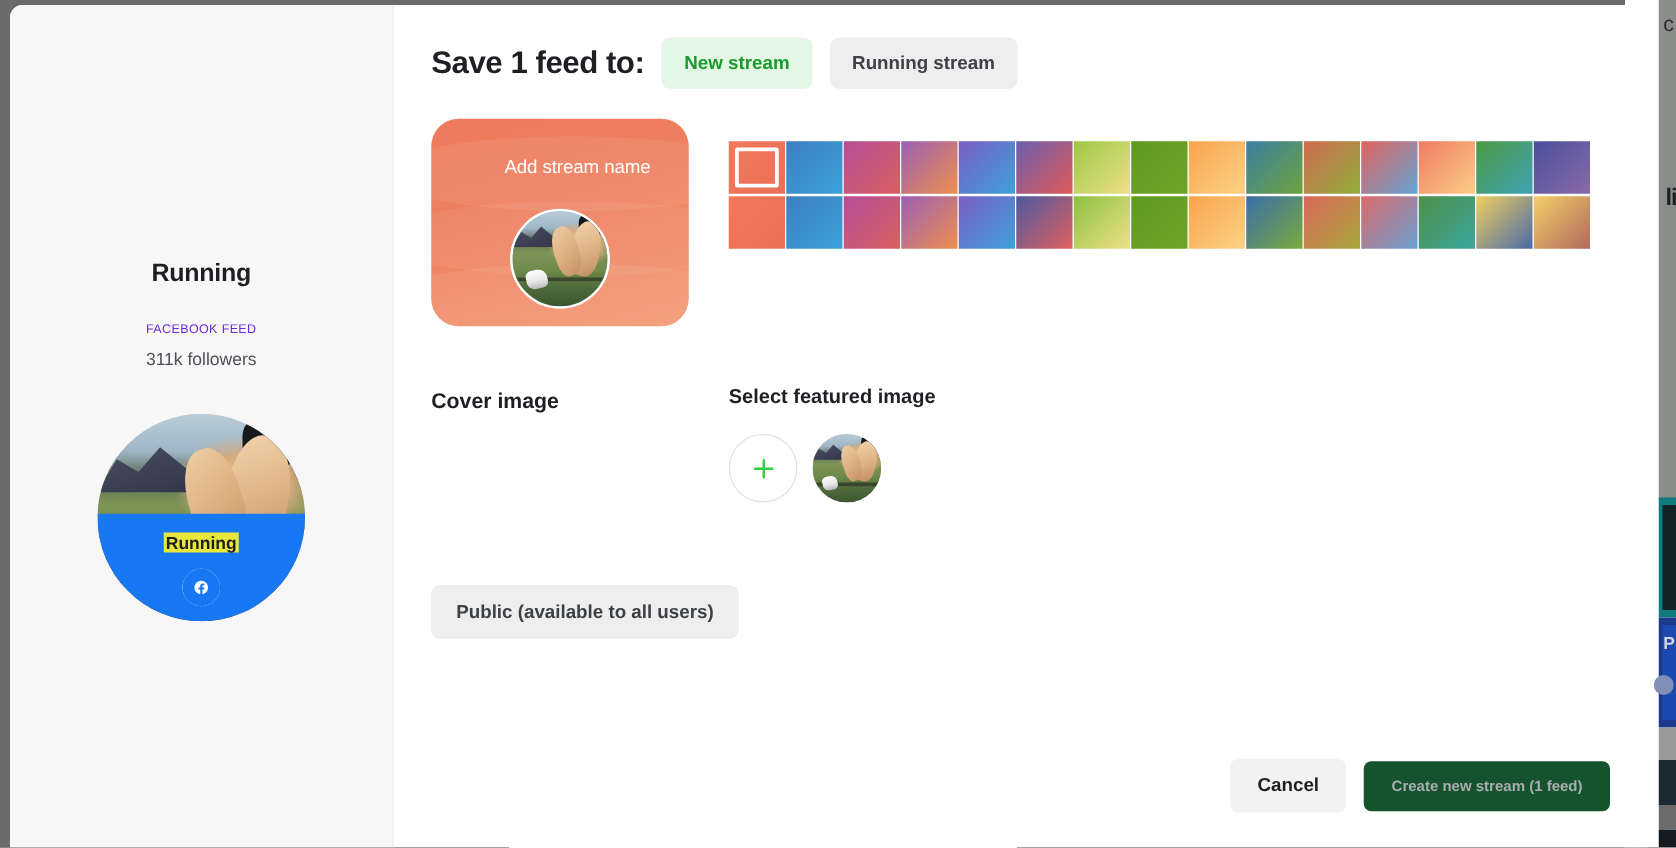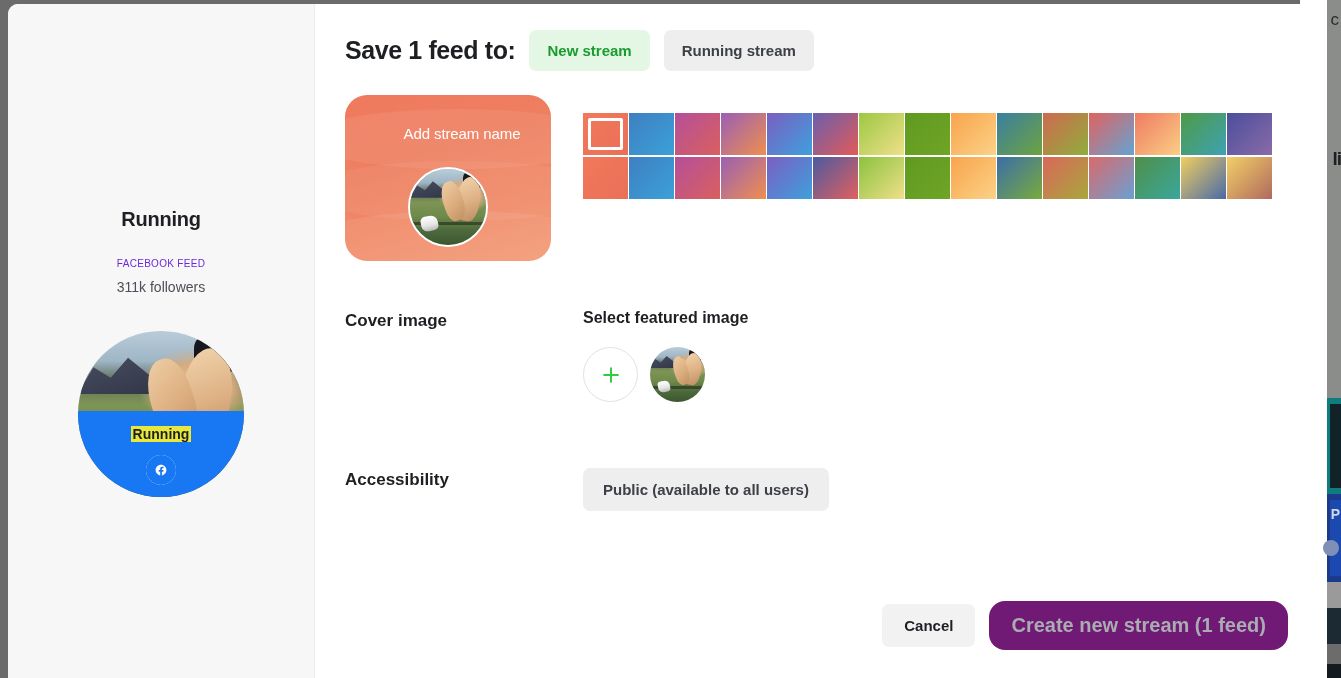--- a/index.html
+++ b/index.html
@@ -142,22 +142,22 @@
     cursor: pointer; font-family: "Liberation Sans", sans-serif;
   }
 
   .footer { position: absolute; right: 30px; bottom: 28px; display: flex; align-items: center; gap: 14px; }
   .btn-cancel {
     background: #f2f2f3; border: none; border-radius: 7px; padding: 13px 22px;
     font-size: 15px; font-weight: 700; color: #1d1f23; cursor: pointer;
     font-family: "Liberation Sans", sans-serif;
   }
   .btn-create {
-    background: #701a75; border: none; border-radius: 16px; padding: 13px 22px;
-    font-size: 20px; font-weight: 700; color: #a9acb1; cursor: not-allowed;
+    background: #14532d; border: none; border-radius: 6px; padding: 13px 22px;
+    font-size: 12px; font-weight: 700; color: #a9acb1; cursor: not-allowed;
     font-family: "Liberation Sans", sans-serif;
   }
 
   
   .runner {
     position:absolute; inset:0;
     background:
       radial-gradient(ellipse 60% 40% at 72% 34%, #e9c9a3 0%, #d9ad7f 34%, rgba(217,173,127,0) 60%),
       linear-gradient(180deg, #b9ccd8 0%, #9fb6c6 18%, #5c6b59 30%, #7d9455 44%, #6f8a4b 62%, #4e6b3c 80%, #3c5530 100%);
   }
@@ -323,21 +323,20 @@
                 <div class="leg1"></div>
                 <div class="fence"></div>
                 <div class="shoe"></div>
               </div>
             </div>
           </div>
         </div>
       </div>
 
       <div class="section" style="margin-top:66px;">
-        <div class="section-label">Accessibility</div>
         <div class="section-body">
           <button class="access-btn">Public (available to all users)</button>
         </div>
       </div>
 
       <div class="footer">
         <button class="btn-cancel">Cancel</button>
         <button class="btn-create">Create new stream (1 feed)</button>
       </div>
 

